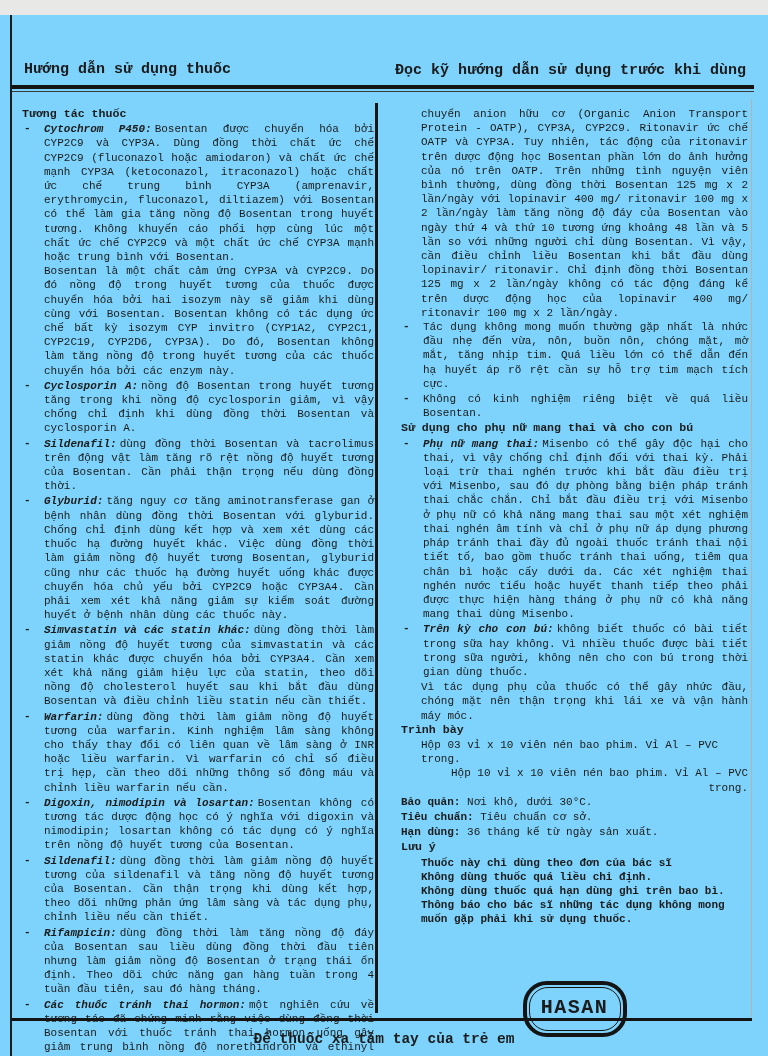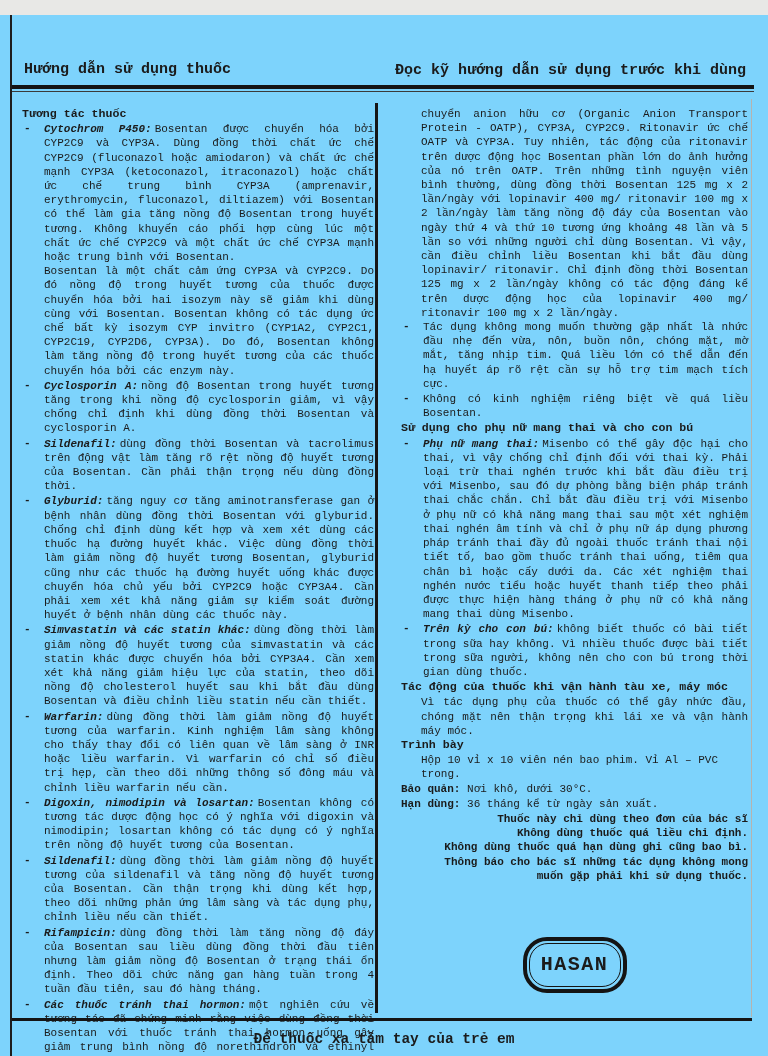--- a/index.html
+++ b/index.html
@@ -27,21 +27,21 @@
   .sec-title { font-weight:bold; font-size:11.6px; text-align:left; margin-bottom:1px; }
   ul.items { list-style:none; }
   li.item { position:relative; padding-left:22px; margin-bottom:1px; }
   li.item::before { content:"-"; position:absolute; left:2px; top:-1px; font-weight:bold; }
   .term { font-weight:bold; font-style:italic; margin-right:3px; }
   .extra:not(:empty) { margin-top:0; }
   .plain-indent { padding-left:20px; }
   .label-line { margin-bottom:1px; text-align:left; }
   .label-line b { font-weight:bold; }
   ul.note-lines { list-style:none; padding-left:20px; }
-  ul.note-lines li { font-weight:bold; text-align:right; }
+  ul.note-lines li { font-weight:bold; text-align:left; }
 
   .logo-wrap { margin-top:54px; display:flex; justify-content:center; }
   .logo-outer {
     width:104px; height:56px; border:4px solid #141414; border-radius:24px;
     display:flex; align-items:center; justify-content:center;
   }
   .logo-inner {
     width:92px; height:44px; border:1.6px solid #141414; border-radius:19px;
     display:flex; align-items:center; justify-content:center;
   }
@@ -147,40 +147,42 @@
 
         <li class="item">
           <p><i class="term">Phụ nữ mang thai:</i><span>Misenbo có thể gây độc hại cho thai, vì vậy chống chỉ định đối với thai kỳ. Phải loại trừ thai nghén trước khi bắt đầu điều trị với Misenbo, sau đó dự phòng bằng biện pháp tránh thai chắc chắn. Chỉ bắt đầu điều trị với Misenbo ở phụ nữ có khả năng mang thai sau một xét nghiệm thai nghén âm tính và chỉ ở phụ nữ áp dụng phương pháp tránh thai đầy đủ ngoài thuốc tránh thai nội tiết tố, bao gồm thuốc tránh thai uống, tiêm qua chân bì hoặc cấy dưới da. Các xét nghiệm thai nghén nước tiểu hoặc huyết thanh tiếp theo phải được thực hiện hàng tháng ở phụ nữ có khả năng mang thai dùng Misenbo.</span></p>
         </li>
 
         <li class="item">
           <p><i class="term">Trên kỳ cho con bú:</i><span>không biết thuốc có bài tiết trong sữa hay không. Vì nhiều thuốc được bài tiết trong sữa người, không nên cho con bú trong thời gian dùng thuốc.</span></p>
         </li>
       </ul>
 
-    <div class="sec-title">Tác động của thuốc khi vận hành tàu xe, máy móc</div>
     <p class="plain-indent">Vì tác dụng phụ của thuốc có thể gây nhức đầu, chóng mặt nên thận trọng khi lái xe và vận hành máy móc.</p>
 
     <div class="sec-title">Trình bày</div>
     <ul class="items" style="list-style:none; padding-left:20px;">
 
+        <li style="text-align:left;">Hộp 03 vỉ x 10 viên nén bao phim. Vỉ Al – PVC trong.</li>
 
-        <li style="text-align:left;">Hộp 10 vỉ x 10 viên nén bao phim. Vỉ Al – PVC trong.</li>
+        <li style="text-align:right;">Hộp 10 vỉ x 10 viên nén bao phim. Vỉ Al – PVC trong.</li>
       </ul>
 
     <p class="label-line"><b>Bảo quản:</b> <span>Nơi khô, dưới 30°C.</span></p>
+    <p class="label-line"><b>Tiêu chuẩn:</b> <span>Tiêu chuẩn cơ sở.</span></p>
     <p class="label-line"><b>Hạn dùng:</b> <span>36 tháng kể từ ngày sản xuất.</span></p>
 
+    <div class="sec-title">Lưu ý</div>
     <ul class="note-lines">
 
         <li>Thuốc này chỉ dùng theo đơn của bác sĩ</li>
 
         <li>Không dùng thuốc quá liều chỉ định.</li>
 
-        <li>Không dùng thuốc quá hạn dùng ghi cũng bao bì.</li>
+        <li>Không dùng thuốc quá hạn dùng ghi trên bao bì.</li>
 
         <li>Thông báo cho bác sĩ những tác dụng không mong muốn gặp phải khi sử dụng thuốc.</li>
 
       </ul>
 
     <div class="logo-wrap">
       <div class="logo-outer">
         <div class="logo-inner">
           <span class="logo-text">HASAN</span>
         </div>

